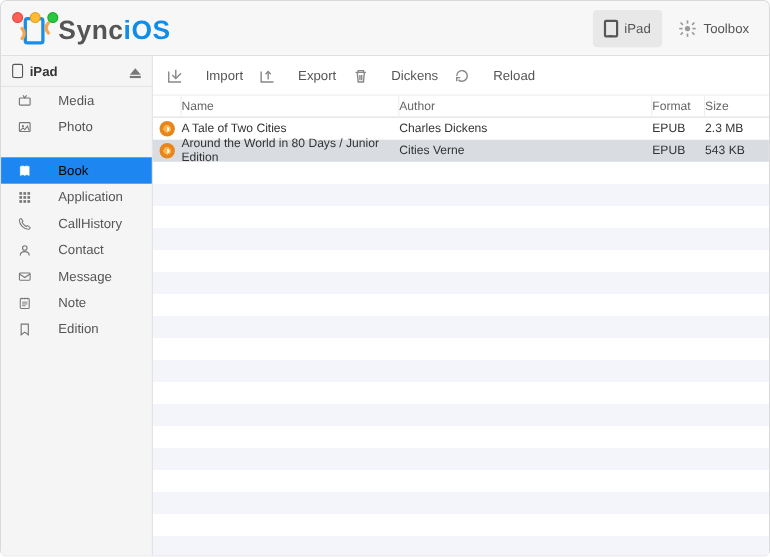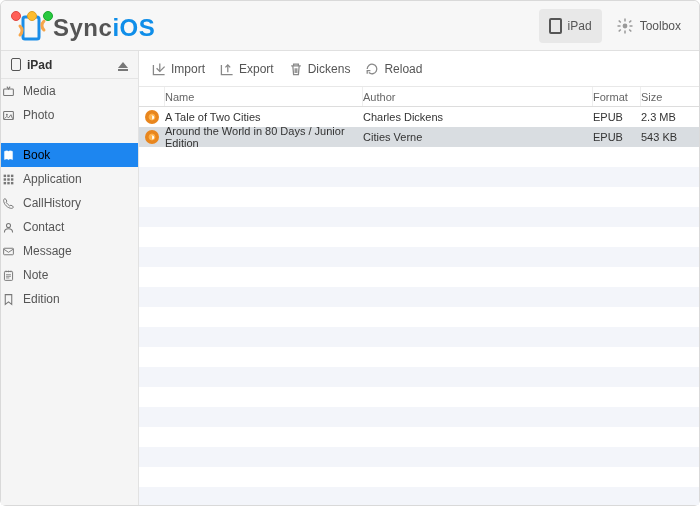--- a/index.html
+++ b/index.html
@@ -65,37 +65,37 @@
     padding: 0 10px; font-weight:600; color:#333;
     border-bottom: 1px solid #e4e4e4;
     justify-content: space-between;
     cursor: pointer;
   }
   .device-row .left { display:flex; align-items:center; gap:6px; }
   .eject { width:0;height:0;border-left:5px solid transparent;border-right:5px solid transparent;border-bottom:6px solid #777; position:relative;}
   .eject::after { content:""; position:absolute; top:7px; left:-5px; width:10px; height:2px; background:#777; }
 
   .side-item {
-    height: 24px; display:flex; align-items:center; gap:8px;
-    color:#555; cursor:pointer;
+    height: 24px; display:flex; align-items:center; gap:24px;
+    padding-left: 14px; color:#555; cursor:pointer;
   }
   .side-item.active { background:#1d86f0; color:#000000;margin-top:16px; }
   .side-item .ico { width:14px; display:flex; justify-content:center; color:inherit; }
   .side-item.active .ico svg path, .side-item.active .ico svg rect, .side-item.active .ico svg circle { stroke:#fff; fill:#fff; }
 
   
   .main { flex:1; display:flex; flex-direction:column; min-width:0; }
   .toolbar {
     height: 36px;
     display:flex; align-items:center; gap:14px;
     padding-left: 12px;
     border-bottom:1px solid #e8e8e8;
     background:#fff;
   }
-  .tool { display:flex; align-items:center; gap:4px; font-size:12px; color:#555; cursor:pointer; }
+  .tool { display:flex; align-items:center; gap:20px; font-size:12px; color:#555; cursor:pointer; }
   .tool svg { stroke:#888; }
 
   .tablehead {
     height: 20px;
     display:flex;
     font-size:11px; color:#666;
     border-bottom:1px solid #ddd;
     background:#fff;
   }
   .col-icon { width: 26px; }

